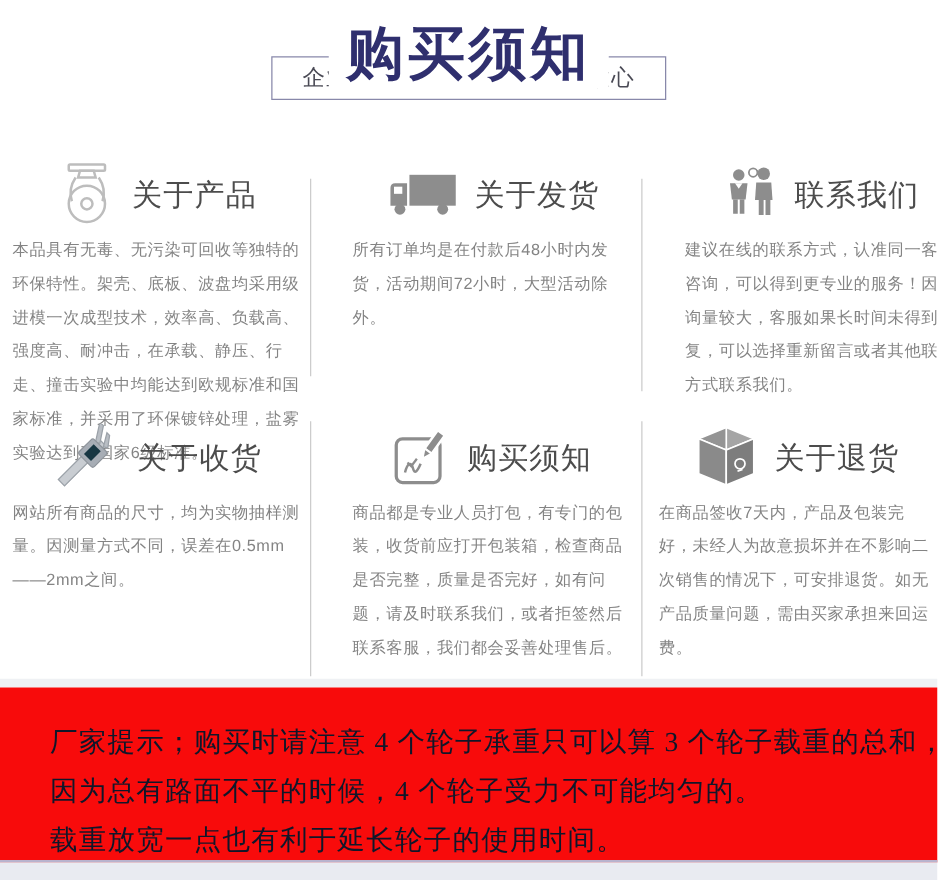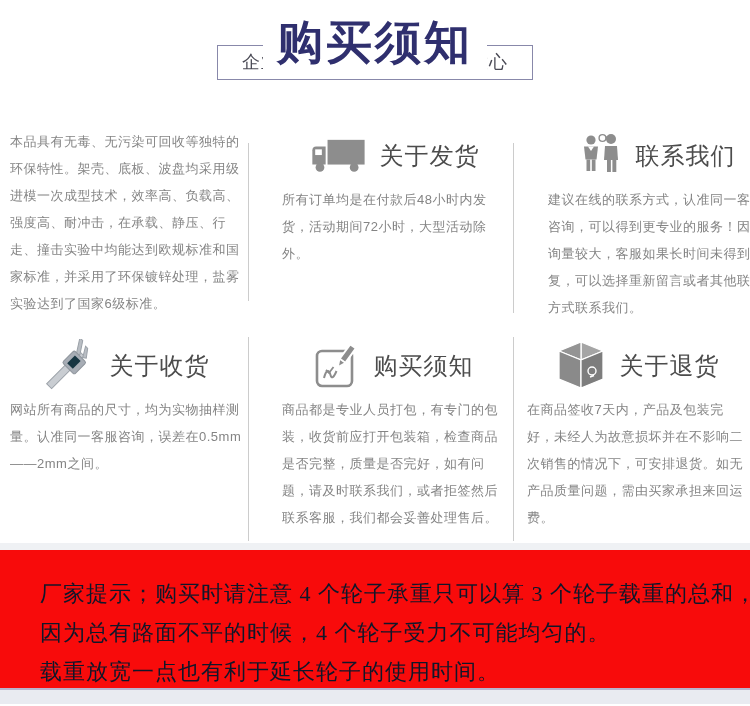--- a/index.html
+++ b/index.html
@@ -93,20 +93,33 @@
     <div class="header-subtitle">企业品牌的力量让您对我们放心</div>
   </div>
 
   <div class="grid">
     <div class="vdiv d1"></div>
     <div class="vdiv d2"></div>
     <div class="vdiv d3"></div>
     <div class="vdiv d4"></div>
 
     <section class="cell c1">
+      <div class="cell-head">
+        <span class="icon">
+          <svg width="46" height="52" viewBox="0 0 46 52" fill="none" stroke="#bdbdbd" stroke-width="2">
+            <rect x="8" y="1.5" width="29" height="5" rx="1"></rect>
+            <path d="M17 6.5 h11 l1.5 5.5 h-14 z"></path>
+            <path d="M13.5 12 C 9.5 18 8.5 25 10.5 31"></path>
+            <path d="M32 12 C 36 18 37 25 35 31"></path>
+            <circle cx="22.5" cy="33" r="14.5"></circle>
+            <circle cx="22.5" cy="33" r="4.5"></circle>
+          </svg>
+        </span>
+        <h3 class="cell-title">关于产品</h3>
+      </div>
       <p class="cell-body">本品具有无毒、无污染可回收等独特的环保特性。架壳、底板、波盘均采用级进模一次成型技术，效率高、负载高、强度高、耐冲击，在承载、静压、行走、撞击实验中均能达到欧规标准和国家标准，并采用了环保镀锌处理，盐雾实验达到了国家6级标准。</p>
     </section>
 
     <section class="cell c2">
       <div class="cell-head">
         <span class="icon">
           <svg width="58" height="38" viewBox="0 0 60 40" fill="#8d8d8d">
             <rect x="19" y="3" width="39" height="26"></rect>
             <path d="M3 14 q0 -4 4 -4 h10 v19 H3 z"></path>
             <rect x="6" y="13" width="7" height="6" fill="#ffffff"></rect>
@@ -149,21 +162,21 @@
               <rect x="-2" y="23" width="46" height="7" fill="#c9cdd2" stroke="#9ba1a8" stroke-width="1"></rect>
               <polygon points="40,23 54,14 54,18 42,26" fill="#b9bec4" stroke="#9ba1a8" stroke-width="1"></polygon>
               <polygon points="42,30 52,24 52,27 44,33" fill="#b9bec4" stroke="#9ba1a8" stroke-width="1"></polygon>
               <rect x="24" y="19" width="17" height="17" rx="2" fill="#a7adb5" stroke="#8f959c" stroke-width="1"></rect>
               <rect x="27" y="23" width="11" height="8" fill="#173642"></rect>
             </g>
           </svg>
         </span>
         <h3 class="cell-title">关于收货</h3>
       </div>
-      <p class="cell-body">网站所有商品的尺寸，均为实物抽样测量。认准同一客服咨询，误差在0.5mm——2mm之间。</p>
+      <p class="cell-body">网站所有商品的尺寸，均为实物抽样测量。因测量方式不同，误差在0.5mm——2mm之间。</p>
     </section>
 
     <section class="cell c5">
       <div class="cell-head">
         <span class="icon">
           <svg width="46" height="46" viewBox="0 0 46 46">
             <rect x="2" y="8" width="35" height="35" rx="5" fill="none" stroke="#8d8d8d" stroke-width="2.6"></rect>
             <path d="M9 35 c2 -8 5 -9 6.5 -3 c1.2 4.5 3.5 2 6 -4" fill="none" stroke="#8d8d8d" stroke-width="2"></path>
             <path d="M11 27 l3 3 4.5 -6" fill="none" stroke="#8d8d8d" stroke-width="1.8"></path>
             <g transform="rotate(36 31 13)">

